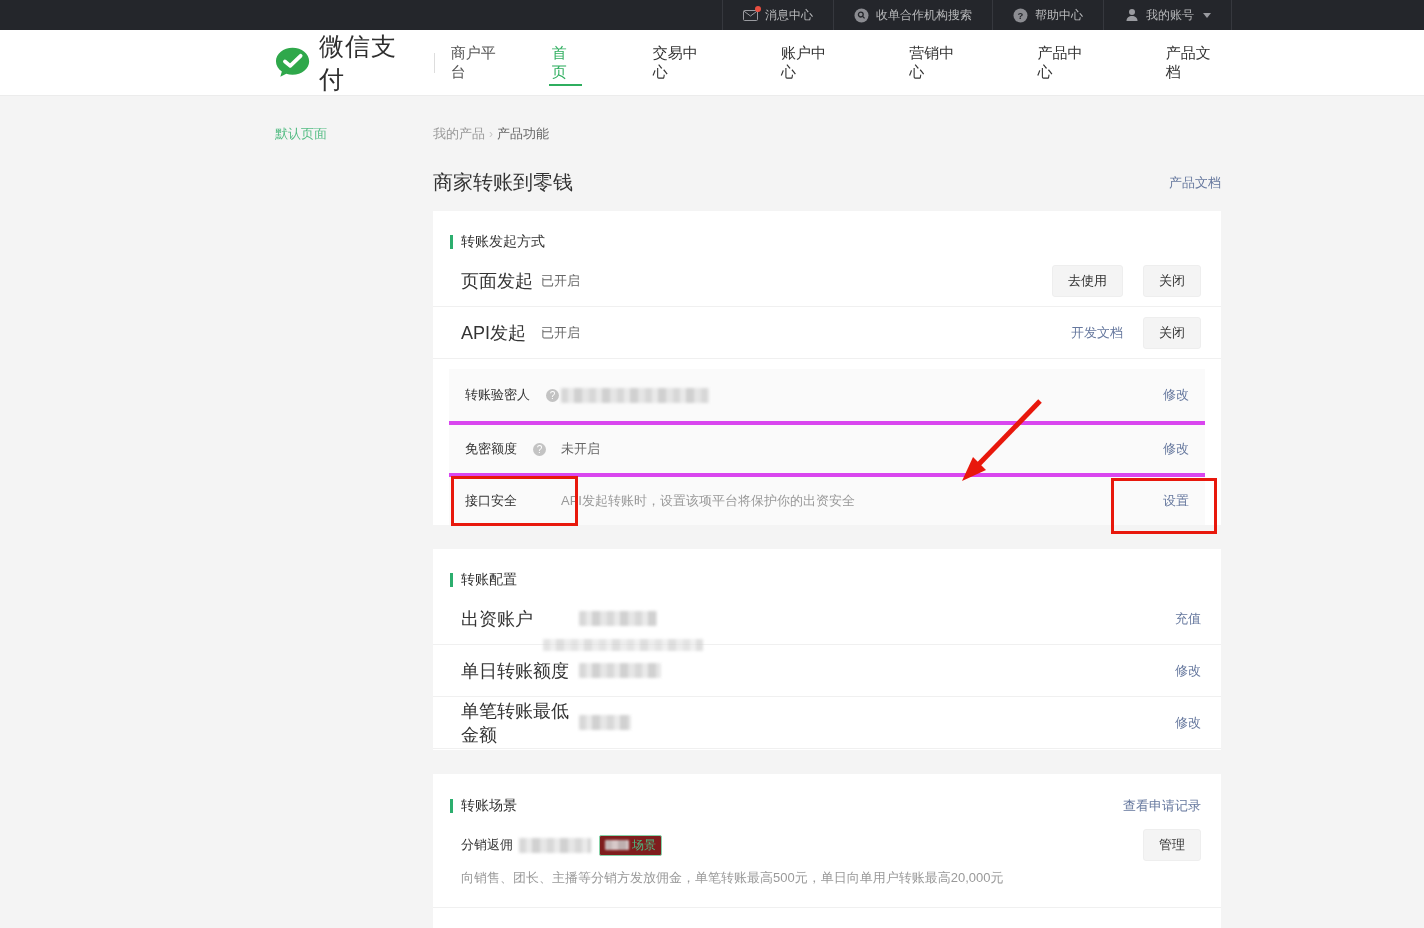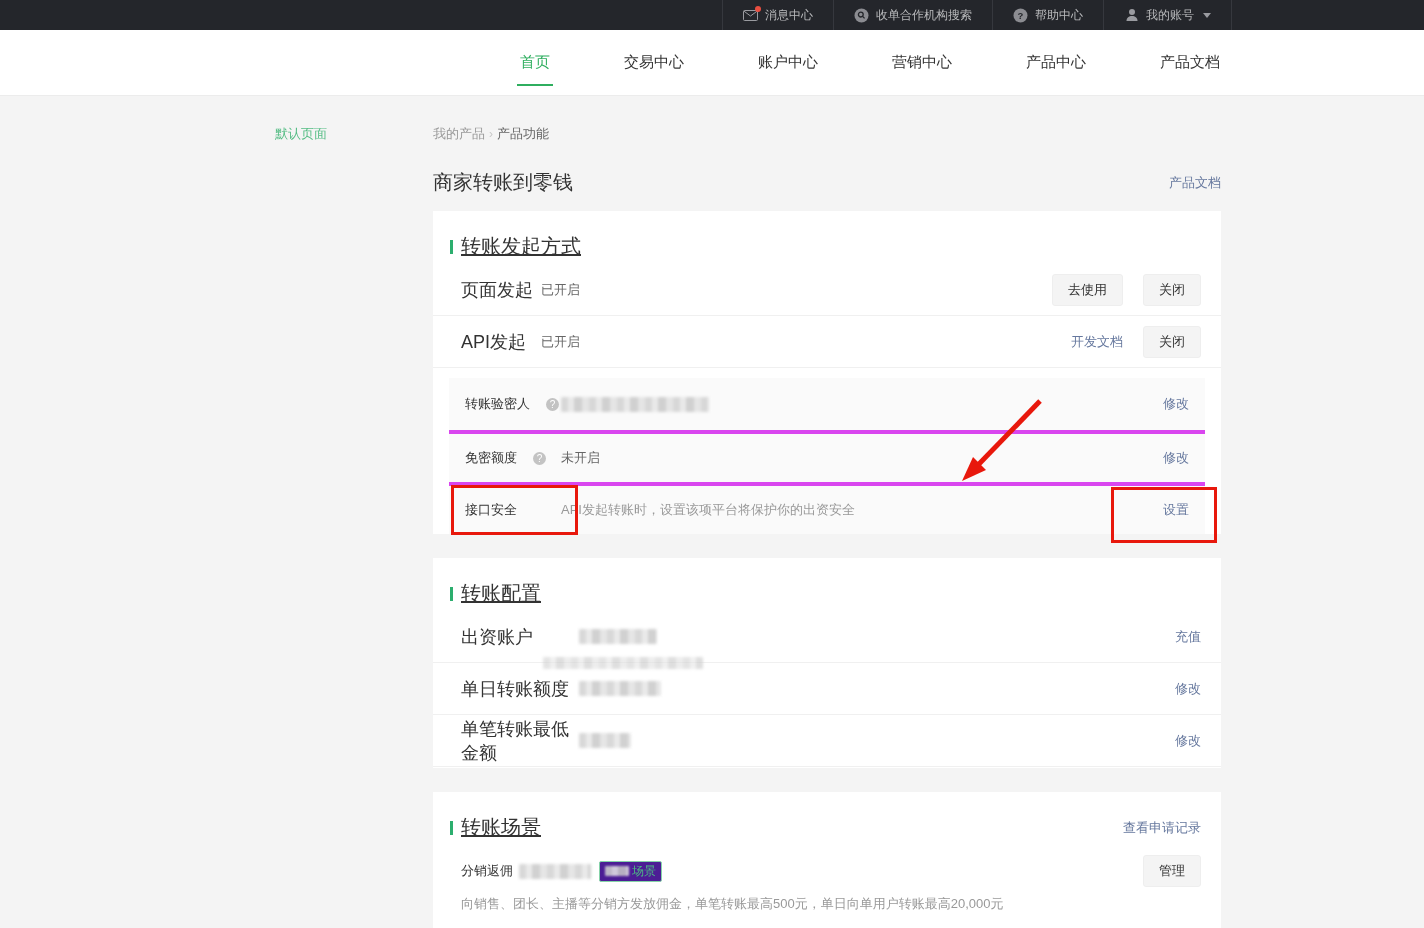--- a/index.html
+++ b/index.html
@@ -57,21 +57,21 @@
   .crumb-sep { color: #c9c9c9; font-size: 12px; }
 
   .title-row { margin-top: 26px; display: flex; align-items: center; justify-content: space-between; }
   .page-title { font-size: 20px; color: #333; font-weight: 400; text-align: right; }
   .link { font-size: 13px; color: #66789e; cursor: pointer; text-decoration: none; }
 
   
   .card { background: #fff; margin-top: 15px; padding: 22px 0 0 0; }
   .sec-title { display: flex; align-items: center; padding-left: 17px; }
   .sec-bar { width: 3px; height: 14px; background: #2cae6e; margin-right: 8px; }
-  .sec-text { font-size: 20px; color: #333; text-decoration: underline; }
+  .sec-text { font-size: 14px; color: #333; }
   .sec-right { margin-left: auto; padding-right: 20px; }
 
   .row {
     height: 52px; display: flex; align-items: center;
     padding-left: 28px; padding-right: 20px;
   }
   .row + .row, .row.bordered { border-bottom: 1px solid #f0f0f0; }
   .row-label { width: 80px; font-size: 18px; color: #333; flex-shrink: 0; }
   .row-label.wide { width: 118px; }
   .row-value { font-size: 13px; color: #666; }
@@ -101,21 +101,21 @@
   .mask {
     display: inline-block; height: 15px; border-radius: 1px;
     background: repeating-linear-gradient(90deg, #d2d2d2 0 7px, #e7e7e7 7px 13px, #c9c9c9 13px 21px, #e2e2e2 21px 28px);
     filter: blur(1.6px); opacity: .85; vertical-align: middle;
   }
   .mask.m2 { position: absolute; left: 110px; bottom: -7px; height: 12px; opacity: .6; }
 
   
   .badge {
     display: inline-flex; align-items: center; gap: 3px;
-    border: 1px solid #86d3a9; color: #4dbc83; background: #4c1d95;
+    border: 1px solid #86d3a9; color: #4dbc83; background: #7f1d1d;
     font-size: 12px; padding: 1px 5px; border-radius: 2px; margin-left: 8px;
   }
   .badge .mask { height: 10px; filter: blur(1.2px); }
 
   .scene-desc { padding: 2px 28px 20px 28px; font-size: 13px; color: #999; }
   .card-footer-line { border-top: 1px solid #f0f0f0; height: 80px; }
 
   
   .red-box { position: absolute; border: 3px solid #e8180c; pointer-events: none; }
   .arrow-svg { position: absolute; pointer-events: none; z-index: 5; }
@@ -159,20 +159,29 @@
           <circle cx="7" cy="4" r="3" fill="#9a9ba0"></circle>
           <path d="M1.5 13 C1.5 9.5 4 8 7 8 C10 8 12.5 9.5 12.5 13 Z" fill="#9a9ba0"></path>
         </svg>
     </span>
     <span>我的账号</span>
     <span class="caret"></span>
   </div>
 </div>
 
 <div class="header">
+  <div class="brand">
+    <svg class="brand-logo" viewBox="0 0 37 34">
+      <path d="M18.5 1 C8.8 1 1 7.3 1 15.1 C1 19.5 3.4 23.3 7.2 25.9 L5.6 31.5 L11.9 28.4 C13.9 29 16.1 29.3 18.5 29.3 C28.2 29.3 36 23 36 15.1 C36 7.3 28.2 1 18.5 1 Z" fill="#2fa84b"></path>
+      <path d="M10.5 15.5 L16 20 L27 9.5" fill="none" stroke="#fff" stroke-width="4" stroke-linecap="round" stroke-linejoin="round"></path>
+    </svg>
+    <span class="brand-name">微信支付</span>
+    <span class="brand-sep"></span>
+    <span class="brand-platform">商户平台</span>
+  </div>
   <div class="nav">
     <div class="nav-item active">首页</div>
     <div class="nav-item">交易中心</div>
     <div class="nav-item">账户中心</div>
     <div class="nav-item">营销中心</div>
     <div class="nav-item">产品中心</div>
     <div class="nav-item">产品文档</div>
   </div>
 </div>
 

